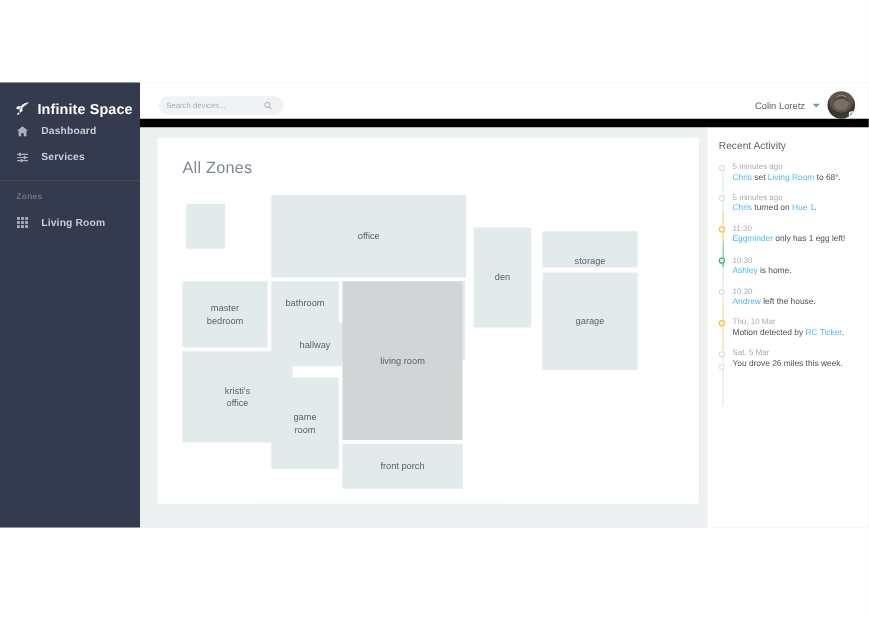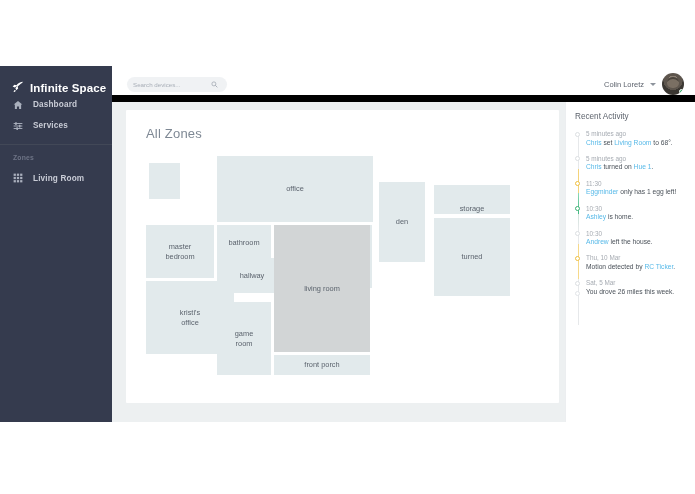--- a/index.html
+++ b/index.html
@@ -281,31 +281,31 @@
           </div>
           <div class="zone selected" style="left: 148px; top: 115px; width: 96px; height: 127px;">
             <span>living room</span>
           </div>
           <div class="zone" style="left: 20px; top: 171px; width: 88px; height: 73px;">
             <span>kristi's<br>office</span>
           </div>
           <div class="zone" style="left: 91px; top: 192px; width: 54px; height: 73px;">
             <span>game<br>room</span>
           </div>
-          <div class="zone" style="left: 148px; top: 245px; width: 96px; height: 20px;">
+          <div class="zone" style="left: 148px; top: 245px; width: 96px; height: 36px;">
             <span>front porch</span>
           </div>
           <div class="zone" style="left: 253px; top: 72px; width: 46px; height: 80px;">
             <span>den</span>
           </div>
           <div class="zone" style="left: 308px; top: 75px; width: 76px; height: 29px; align-items: flex-end;">
             <span>storage</span>
           </div>
           <div class="zone" style="left: 308px; top: 108px; width: 76px; height: 78px;">
-            <span>turned</span>
+            <span>garage</span>
           </div>
         </div>
     </div>
   </div>
 
   <div class="activity">
     <div class="activity-title">Recent Activity</div>
     <div class="timeline" id="timeline">
       <div class="timeline-line"></div>
     <div class="act-item">

